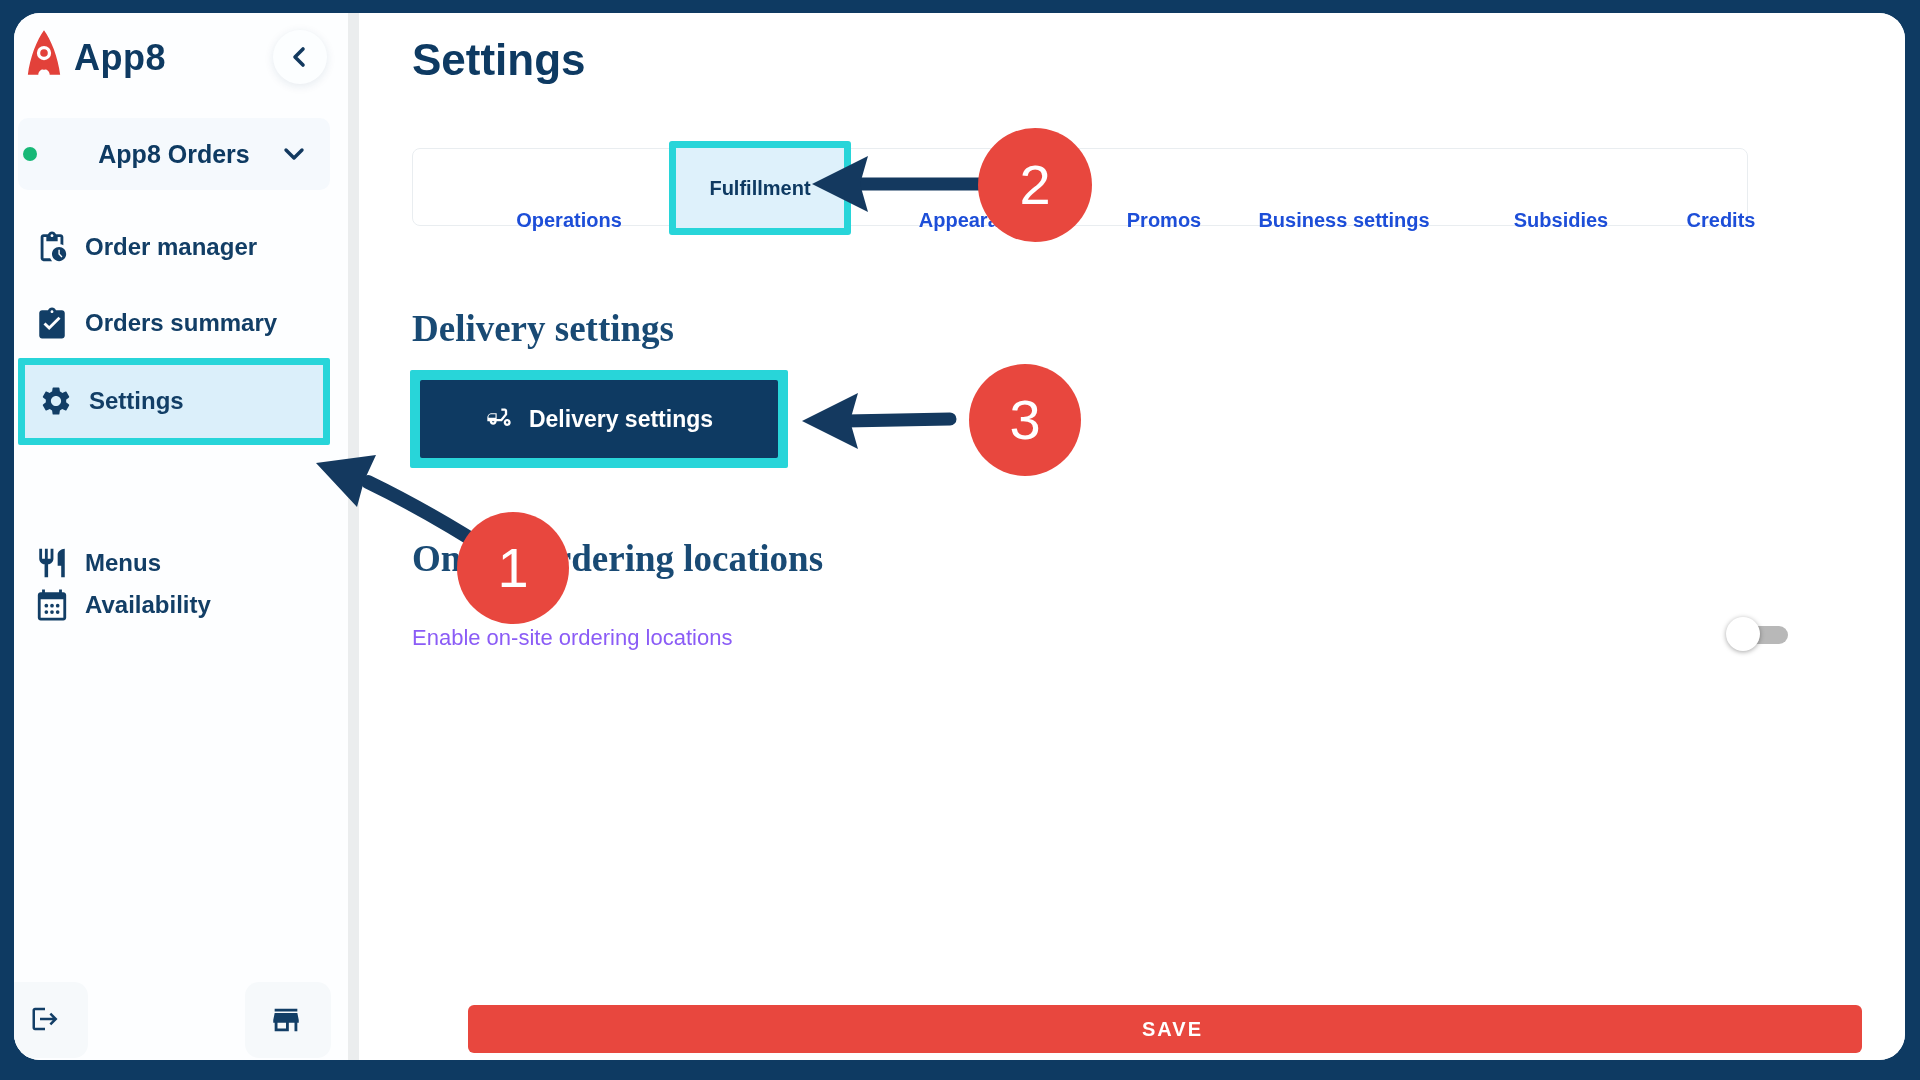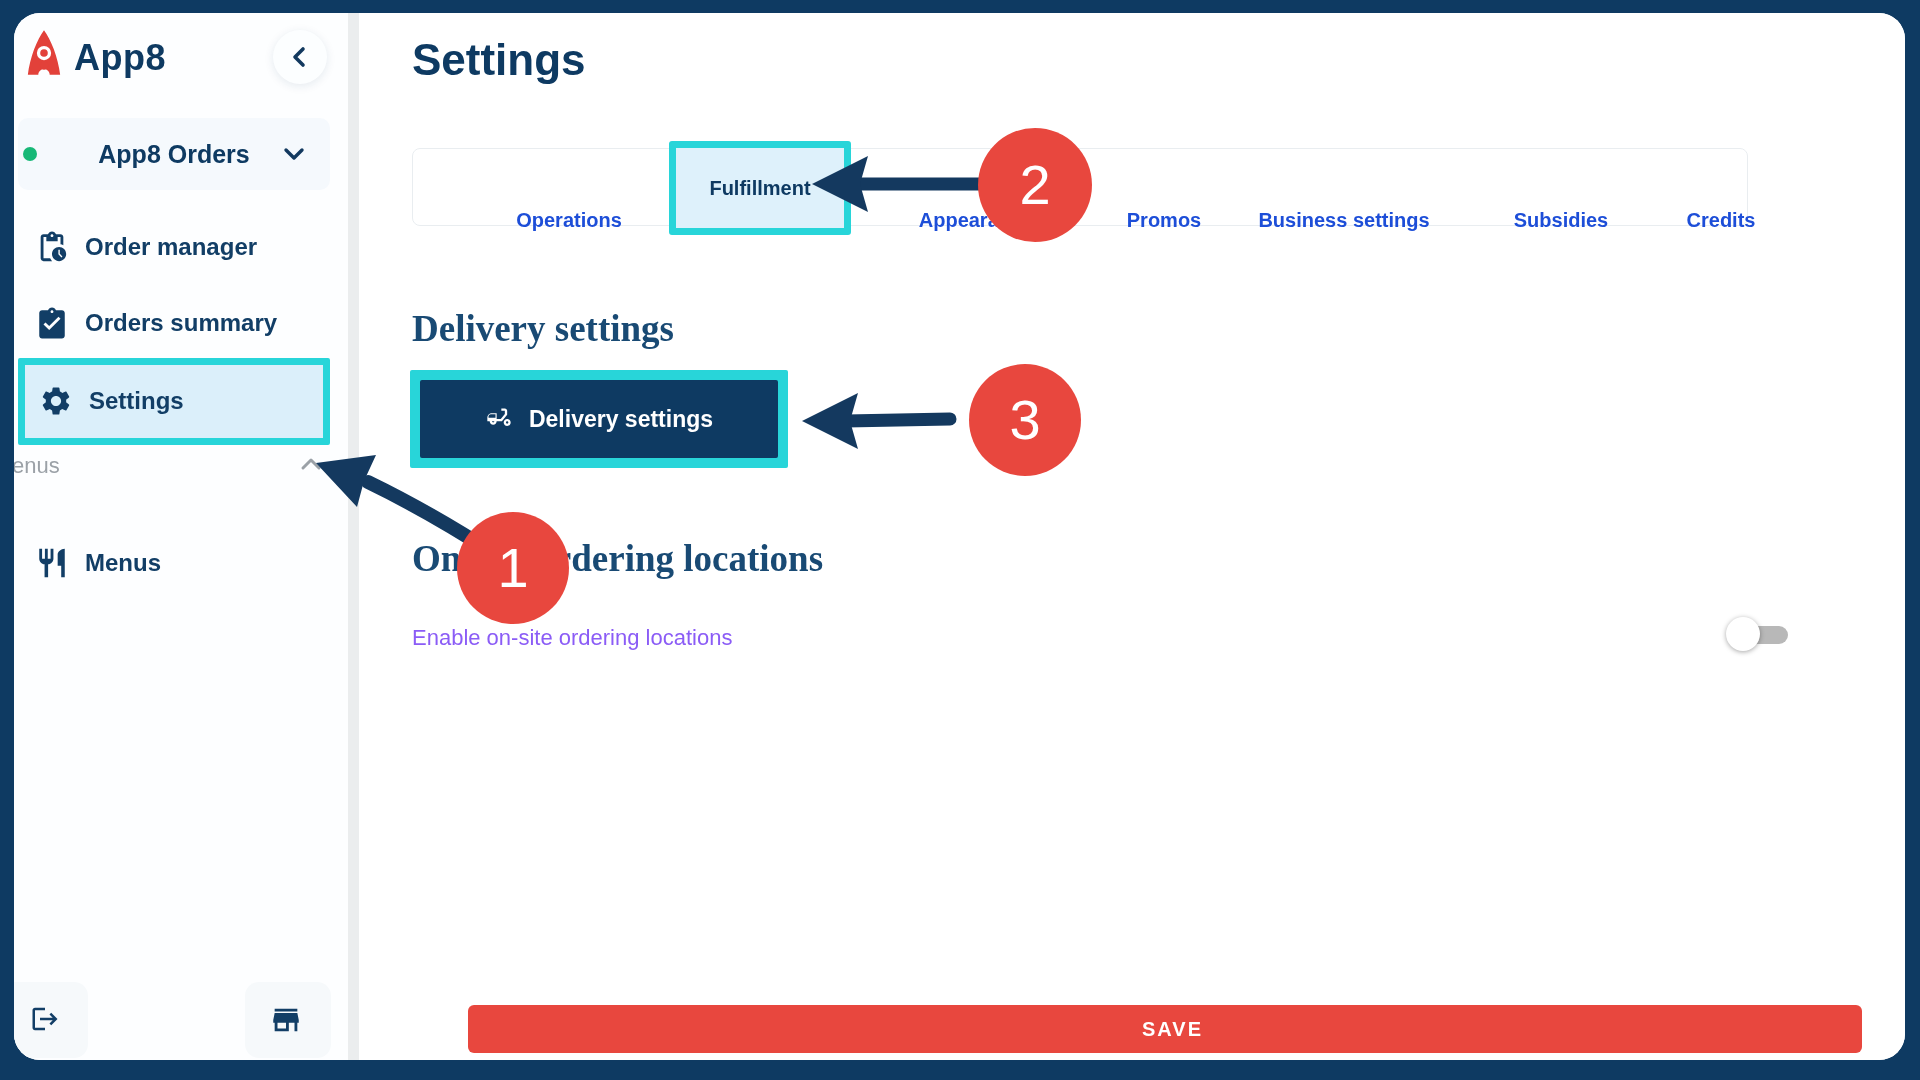--- a/index.html
+++ b/index.html
@@ -116,38 +116,44 @@
 
       <div class="nav-active">
         <span class="nicon">
           <svg width="34" height="34" viewBox="0 0 24 24">
               <path fill="#123e66" d="M19.14 12.94c.04-.3.06-.61.06-.94 0-.32-.02-.64-.07-.94l2.03-1.58c.18-.14.23-.41.12-.61l-1.92-3.32c-.12-.22-.37-.29-.59-.22l-2.39.96c-.5-.38-1.03-.7-1.62-.94l-.36-2.54c-.04-.24-.24-.41-.48-.41h-3.84c-.24 0-.43.17-.47.41l-.36 2.54c-.59.24-1.13.57-1.62.94l-2.39-.96c-.22-.08-.47 0-.59.22L2.74 8.87c-.12.21-.08.47.12.61l2.03 1.58c-.05.3-.09.63-.09.94s.02.64.07.94l-2.03 1.58c-.18.14-.23.41-.12.61l1.92 3.32c.12.22.37.29.59.22l2.39-.96c.5.38 1.03.7 1.62.94l.36 2.54c.05.24.24.41.48.41h3.84c.24 0 .44-.17.47-.41l.36-2.54c.59-.24 1.13-.56 1.62-.94l2.39.96c.22.08.47 0 .59-.22l1.92-3.32c.12-.22.07-.47-.12-.61l-2.01-1.58zM12 15.6c-1.98 0-3.6-1.62-3.6-3.6s1.62-3.6 3.6-3.6 3.6 1.62 3.6 3.6-1.62 3.6-3.6 3.6z"></path>
             </svg>
         </span>
         <span class="nlabel">Settings</span>
       </div>
 
-      <div class="section-row">
-        <span class="section-label">enus</span>
-        <span class="section-chevron">
-          <svg width="22" height="14" viewBox="0 0 22 14">
-            <polyline points="3,11 11,3 19,11" fill="none" stroke="#9ba1a7" stroke-width="3" stroke-linecap="round" stroke-linejoin="round"></polyline>
-          </svg>
-        </span>
-      </div>
 
       <div class="nav-item" style="top:492px;margin-top:36px;">
         <span class="nicon">
           <svg width="34" height="34" viewBox="0 0 24 24">
               <path fill="#123e66" d="M11 9H9V2H7v7H5V2H3v7c0 2.12 1.66 3.84 3.75 3.97V22h2.5v-9.03C11.34 12.84 13 11.12 13 9V2h-2v7zm5-3v8h2.5v8H21V2c-2.76 0-5 2.24-5 4z"></path>
             </svg>
         </span>
         <span class="nlabel">Menus</span>
       </div>
 
+      <div class="nav-item" style="top:570px;">
+        <span class="nicon">
+          <svg width="34" height="34" viewBox="0 0 24 24">
+            <path fill="#123e66" d="M20 3h-1V1h-2v2H7V1H5v2H4c-1.1 0-2 .9-2 2v16c0 1.1.9 2 2 2h16c1.1 0 2-.9 2-2V5c0-1.1-.9-2-2-2zm0 18H4V8h16v13z"></path>
+            <circle cx="8" cy="12.5" r="1.3" fill="#123e66"></circle>
+              <circle cx="12" cy="12.5" r="1.3" fill="#123e66"></circle>
+              <circle cx="16" cy="12.5" r="1.3" fill="#123e66"></circle>
+            <circle cx="8" cy="17" r="1.3" fill="#123e66"></circle>
+              <circle cx="12" cy="17" r="1.3" fill="#123e66"></circle>
+              <circle cx="16" cy="17" r="1.3" fill="#123e66"></circle>
+          </svg>
+        </span>
+        <span class="nlabel">Availability</span>
+      </div>
 
       <div class="foot-btn foot-logout">
         <svg style="position:absolute;left:28px;top:22px;" width="30" height="30" viewBox="0 0 24 24">
           <path fill="#123e66" d="M17 7l-1.41 1.41L18.17 11H8v2h10.17l-2.58 2.58L17 17l5-5zM4 5h8V3H4c-1.1 0-2 .9-2 2v14c0 1.1.9 2 2 2h8v-2H4V5z"></path>
         </svg>
       </div>
       <div class="foot-btn foot-store">
         <svg style="position:absolute;left:24px;top:21px;" width="34" height="34" viewBox="0 0 24 24">
           <path fill="#123e66" d="M20 4H4v2h16V4zm1 10v-2l-1-5H4l-1 5v2h1v6h10v-6h4v6h2v-6h1zm-9 4H6v-4h6v4z"></path>
         </svg>

